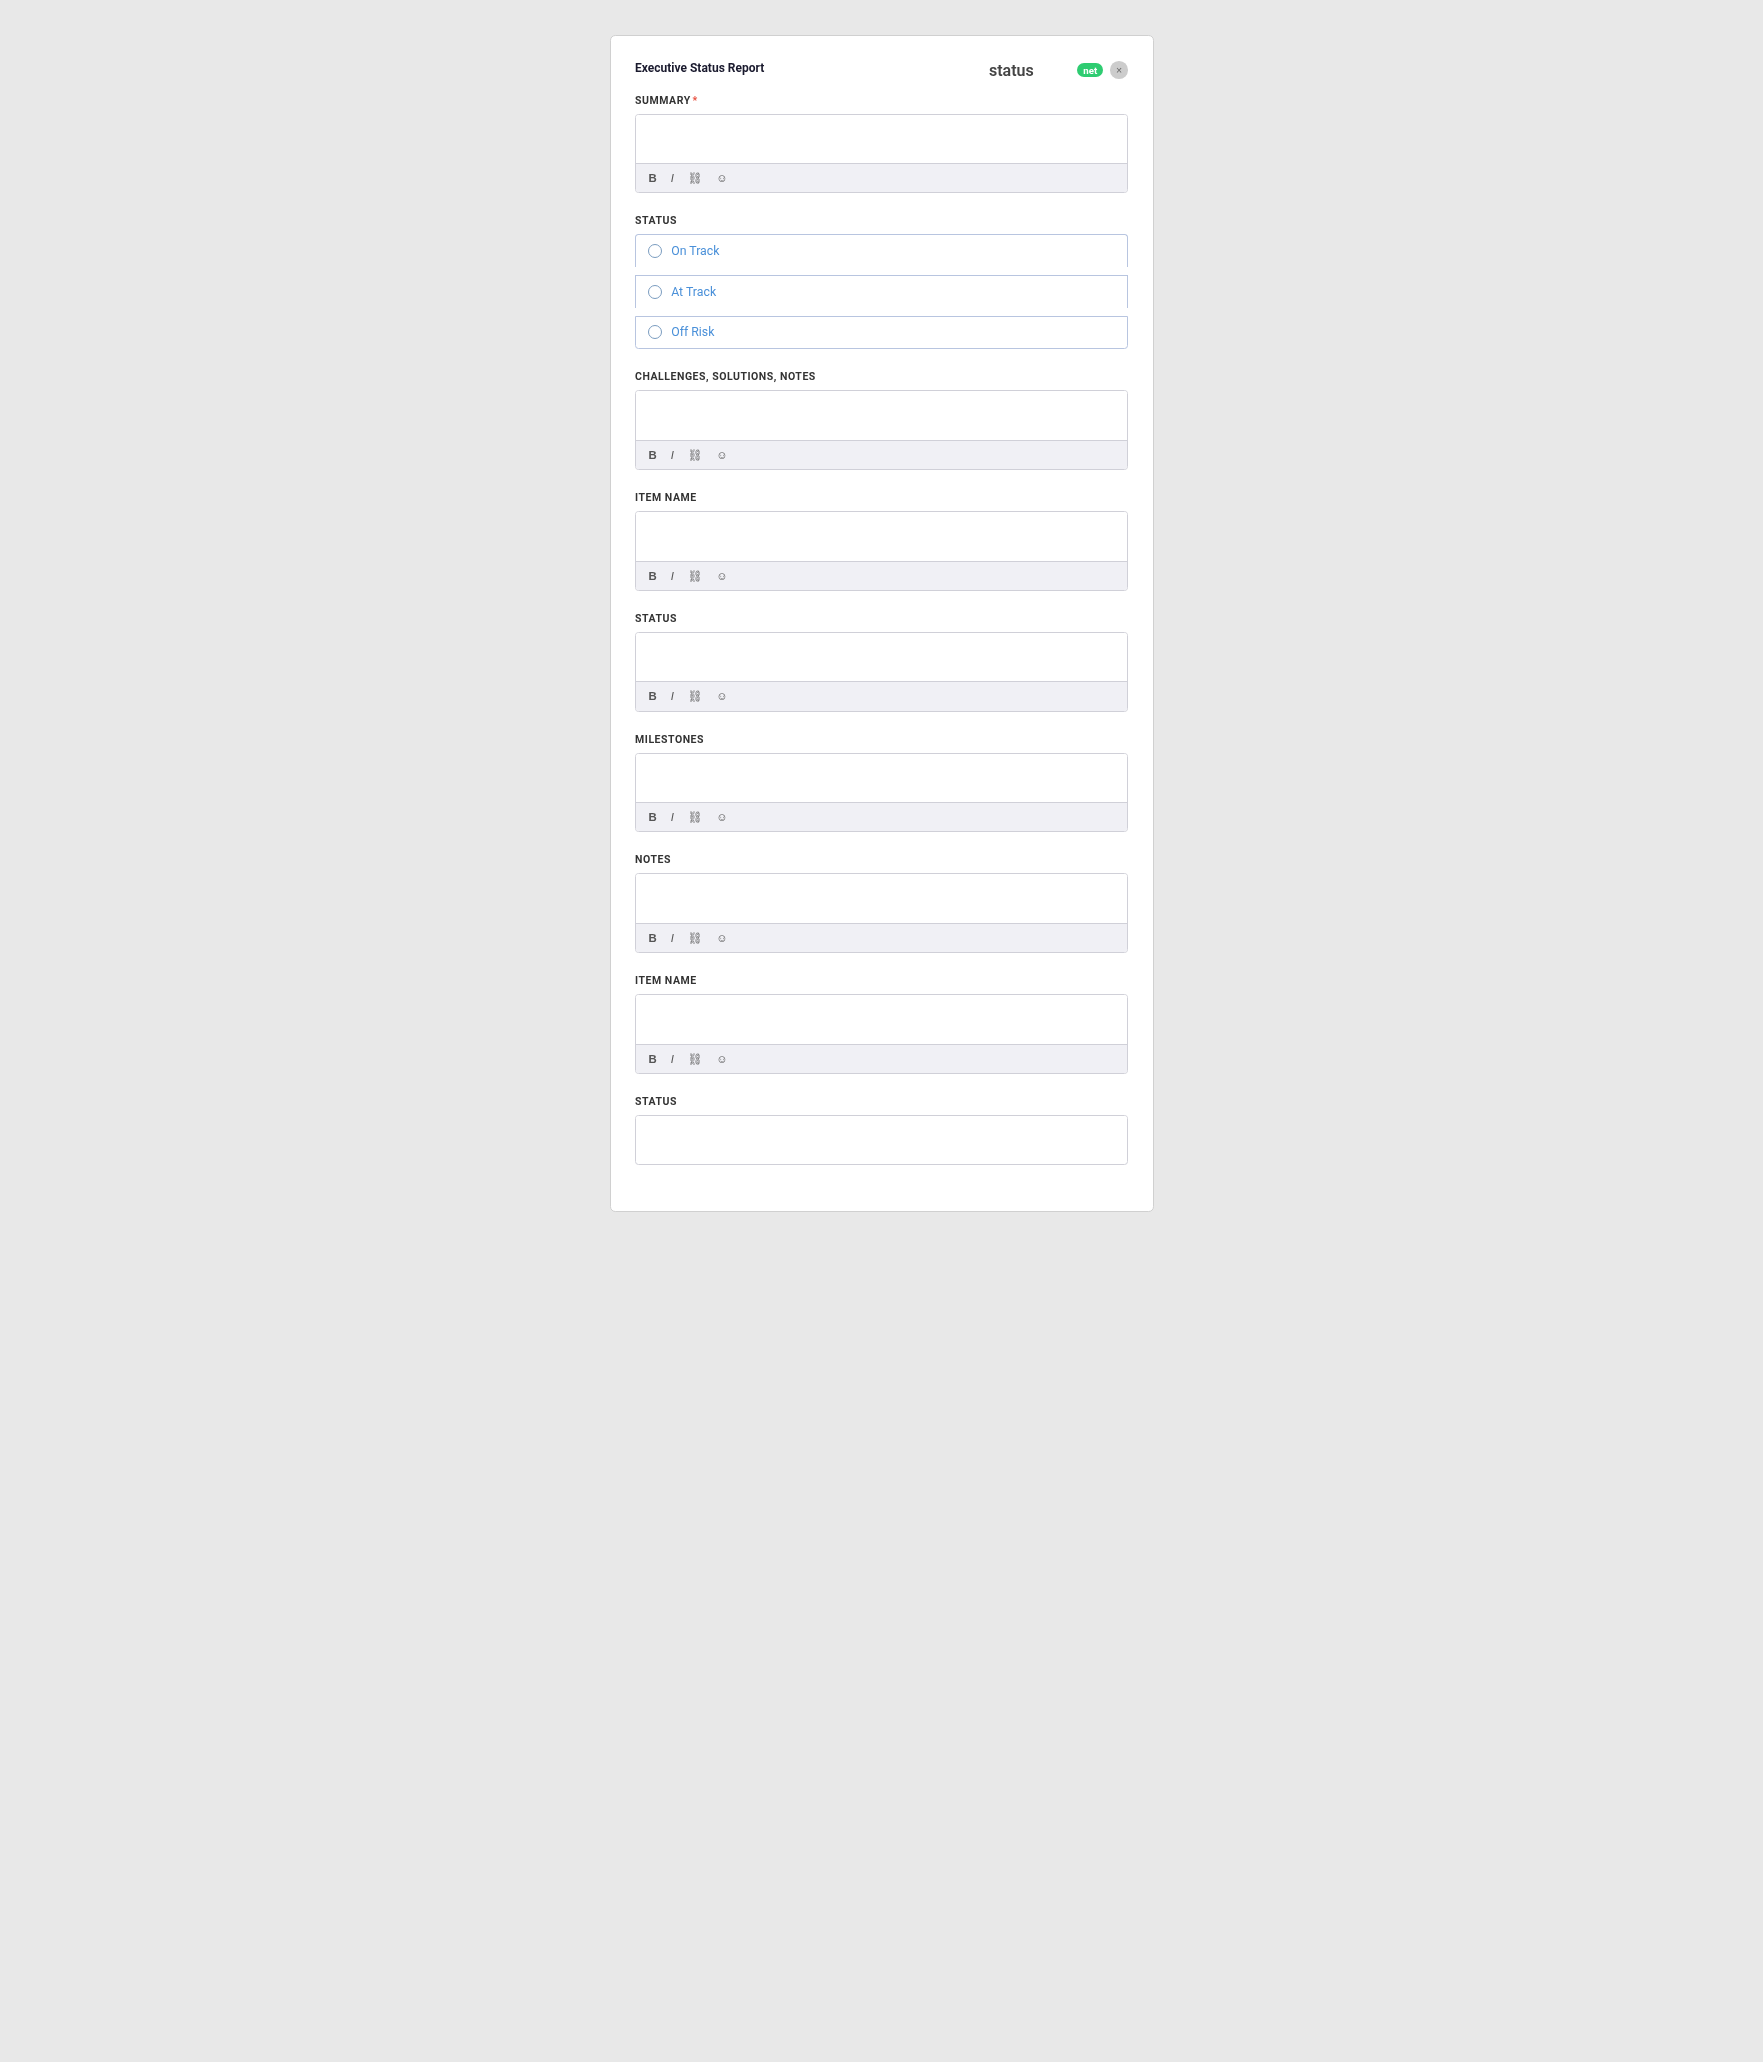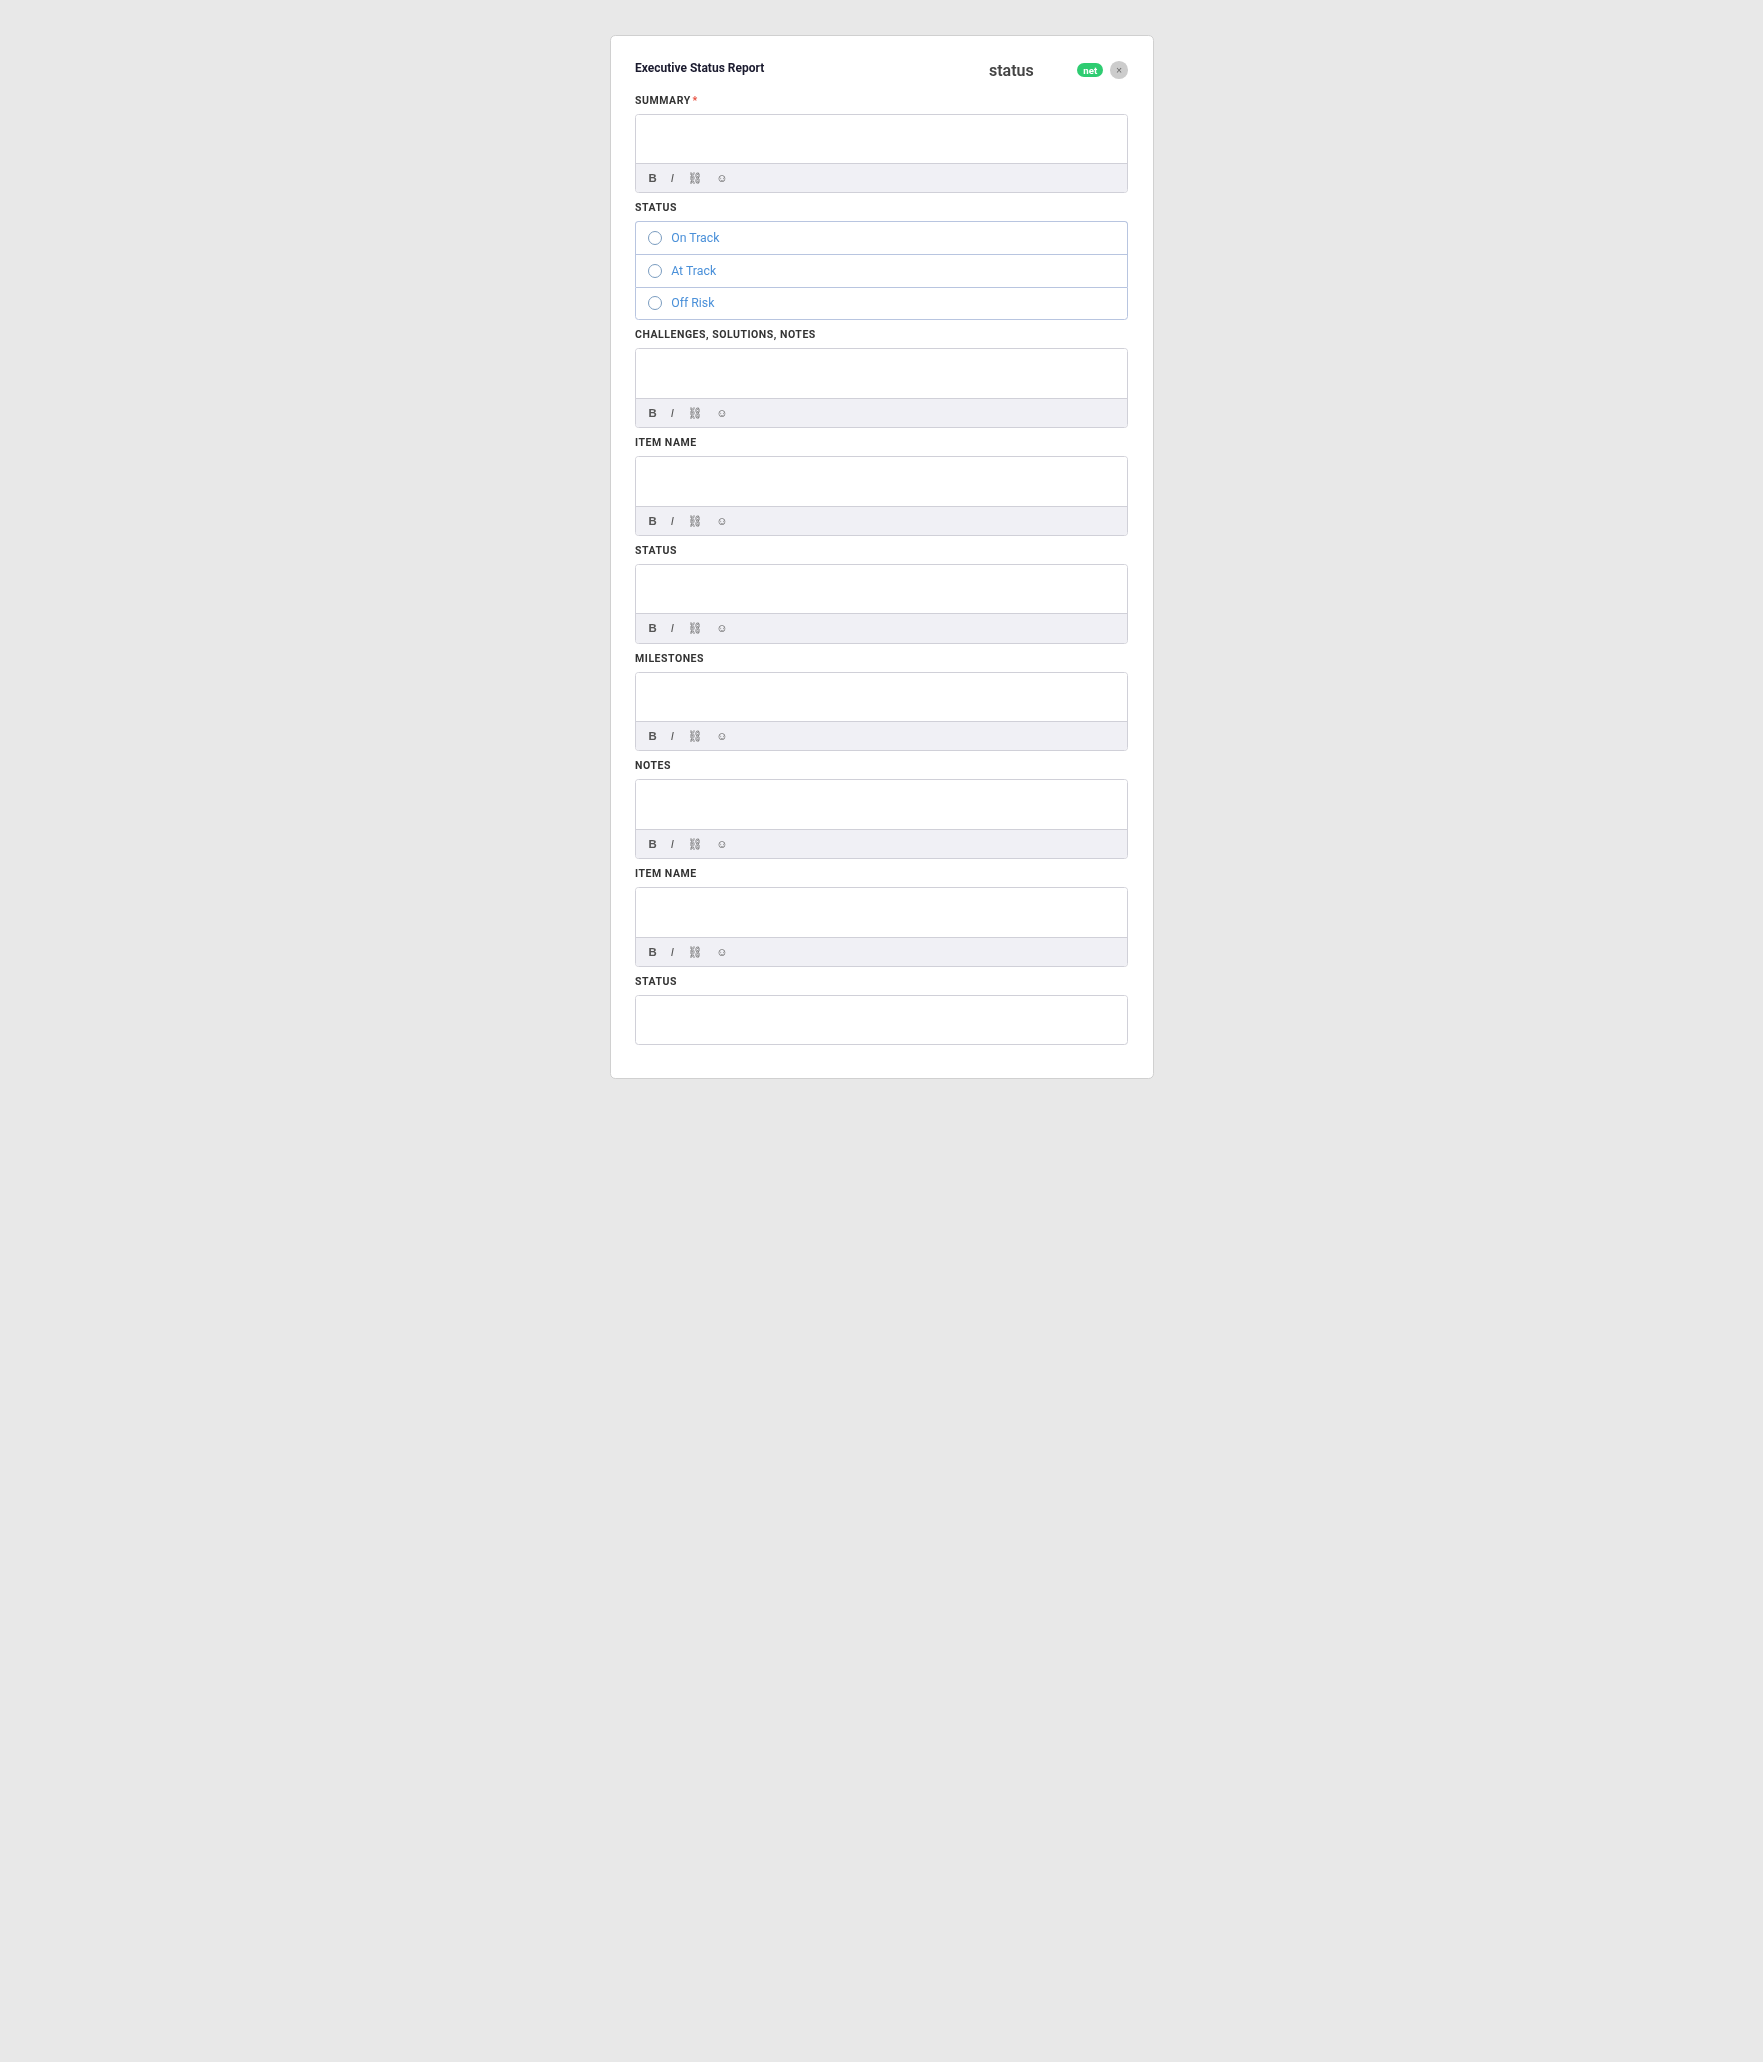--- a/index.html
+++ b/index.html
@@ -90,21 +90,21 @@
       margin-bottom: 7px;
       text-transform: uppercase;
     }
 
     .required-star {
       color: #e74c3c;
       margin-left: 1.8px;
     }
 
     .section {
-      margin-bottom: 8px;
+      margin-bottom: 21px;
     }
 
     .editor-box {
       border: 0.9px solid #d0d0d8;
       border-radius: 3.5px;
       overflow: hidden;
     }
 
     .editor-content {
       min-height: 42px;
@@ -146,21 +146,21 @@
       font-weight: normal;
     }
 
     .toolbar-btn.emoji {
       font-weight: normal;
     }
 
     .radio-group {
       display: flex;
       flex-direction: column;
-      gap: 0;
+      gap: 8px;
     }
 
     .radio-option {
       display: flex;
       align-items: center;
       gap: 8.8px;
       padding: 8.8px 12.3px;
       border: 0.9px solid #b8c5e0;
       cursor: pointer;
       background: #fff;

